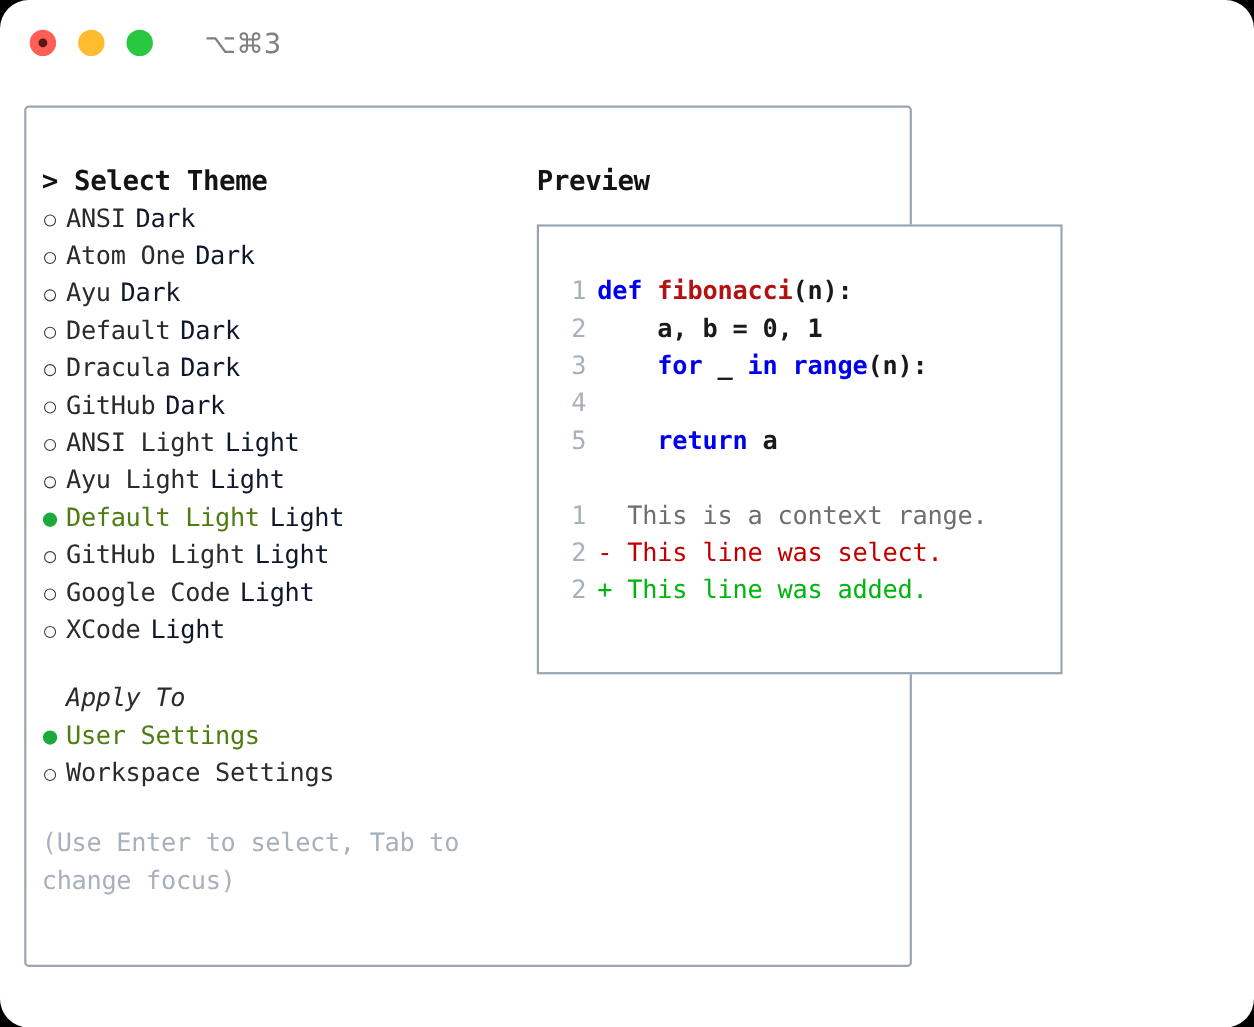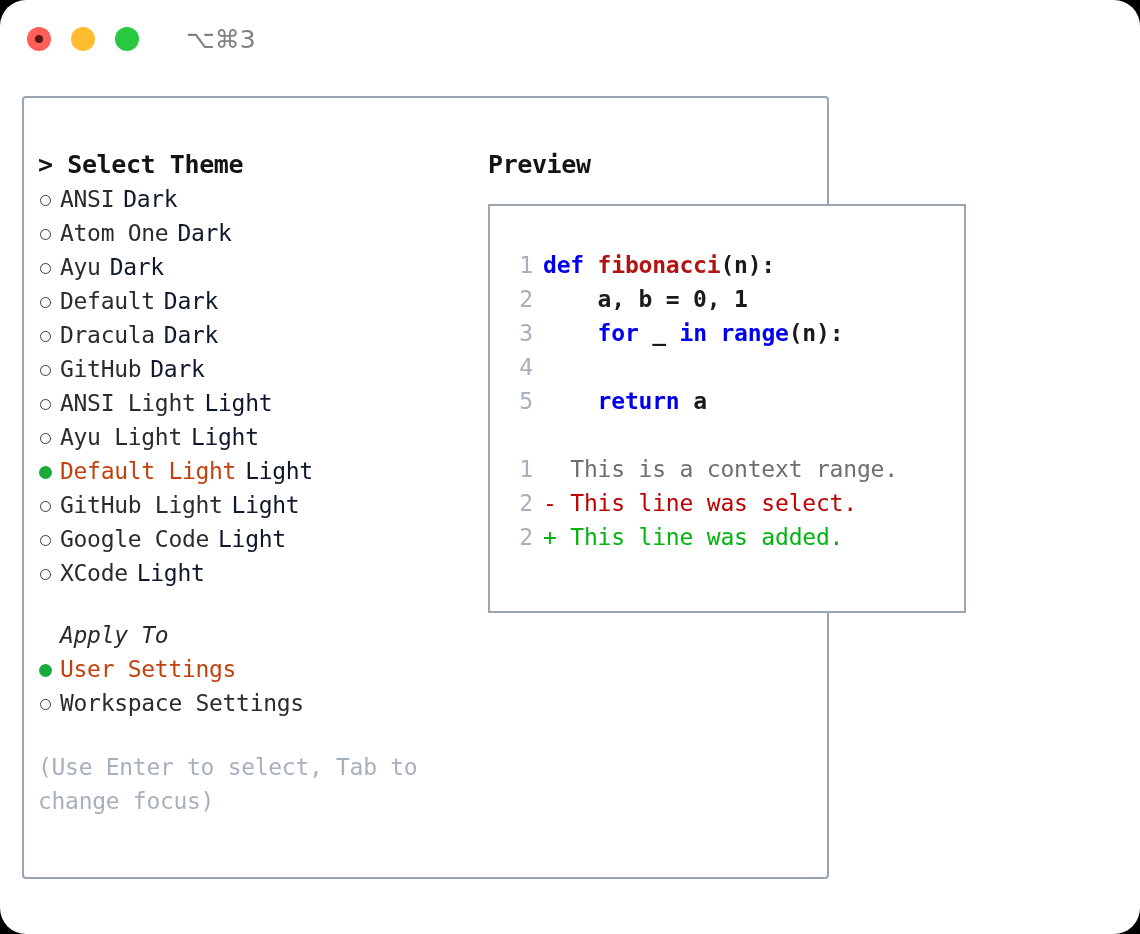--- a/index.html
+++ b/index.html
@@ -127,21 +127,21 @@
   .bullet.on::before {
     background: #1aab3c;
     border: none;
     width: 13px;
     height: 13px;
     left: 1px;
     top: 12px;
   }
 
   .theme-name { color: #2b2b2b; }
-  .theme-row.selected .theme-name { color: #c2410c; }
+  .theme-row.selected .theme-name { color: #4d7c0f; }
   .theme-tag {
     color: #0f172a;
     margin-left: 9px;
   }
 
   .section-gap { height: 28px; }
 
   #apply-header {
     font-size: 23px;
     color: #2b2b2b;

